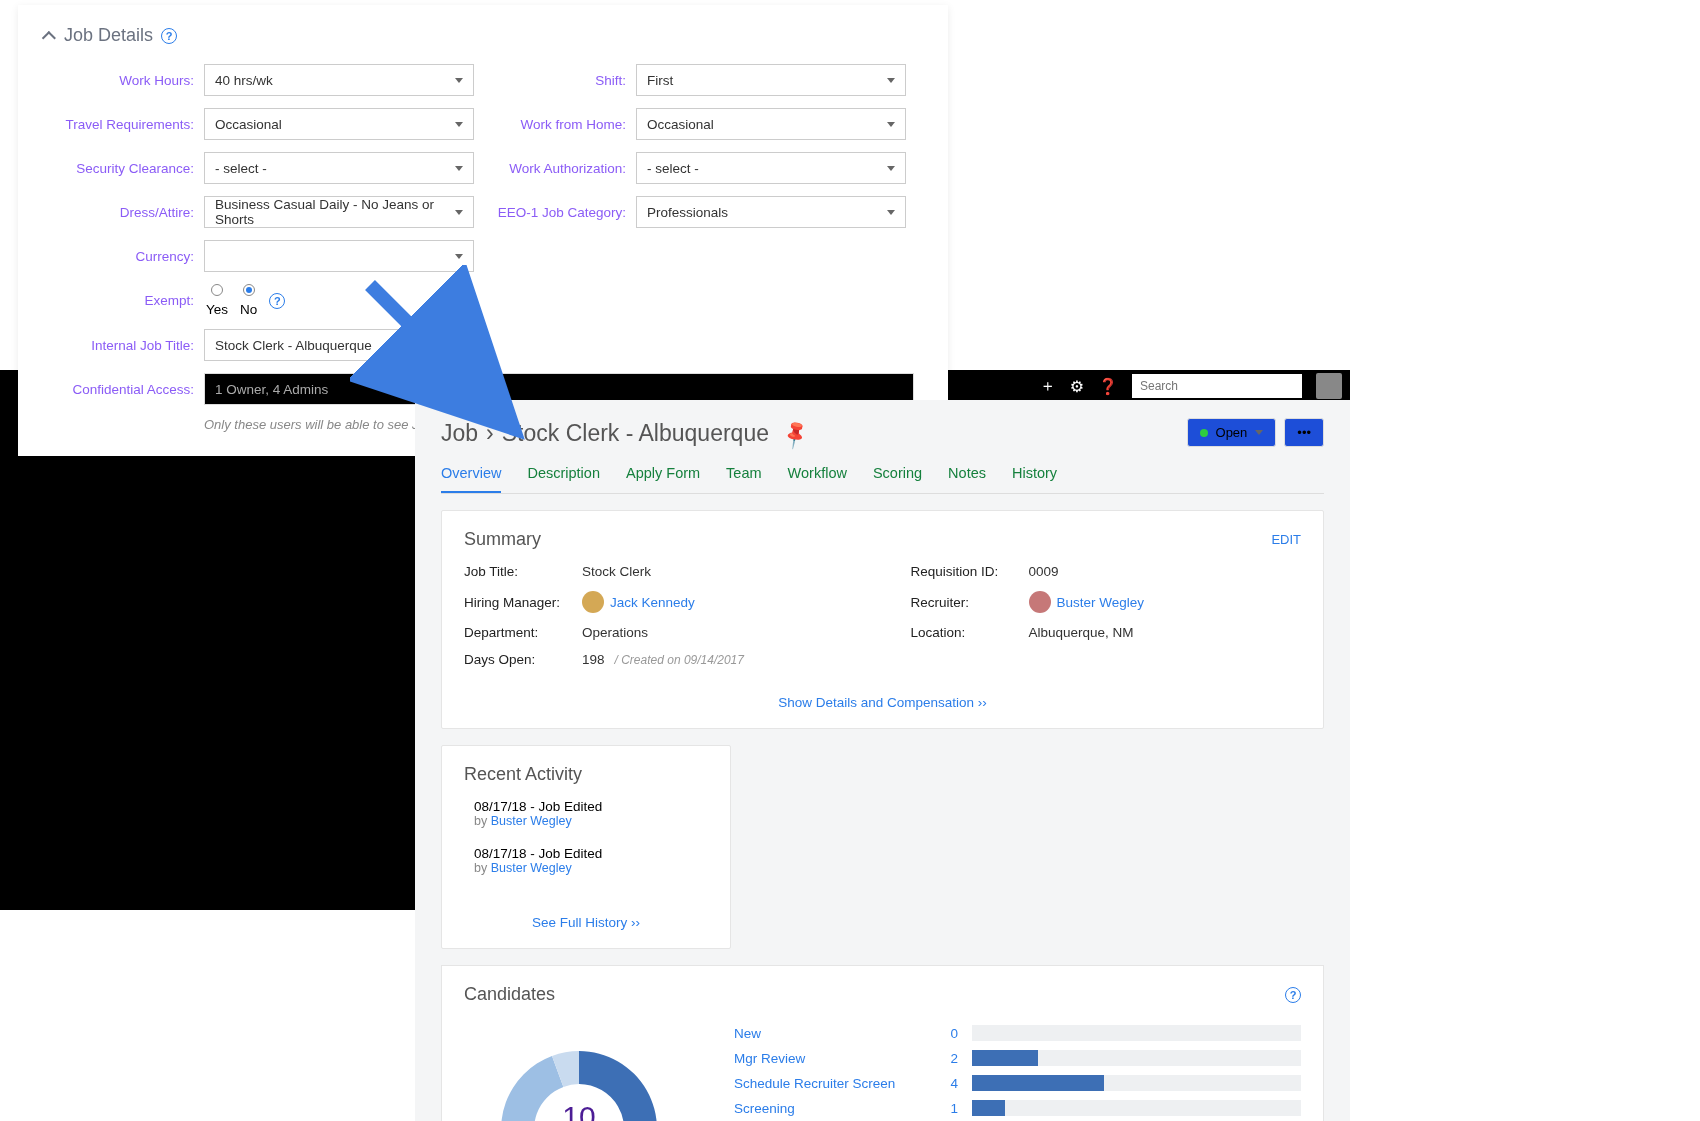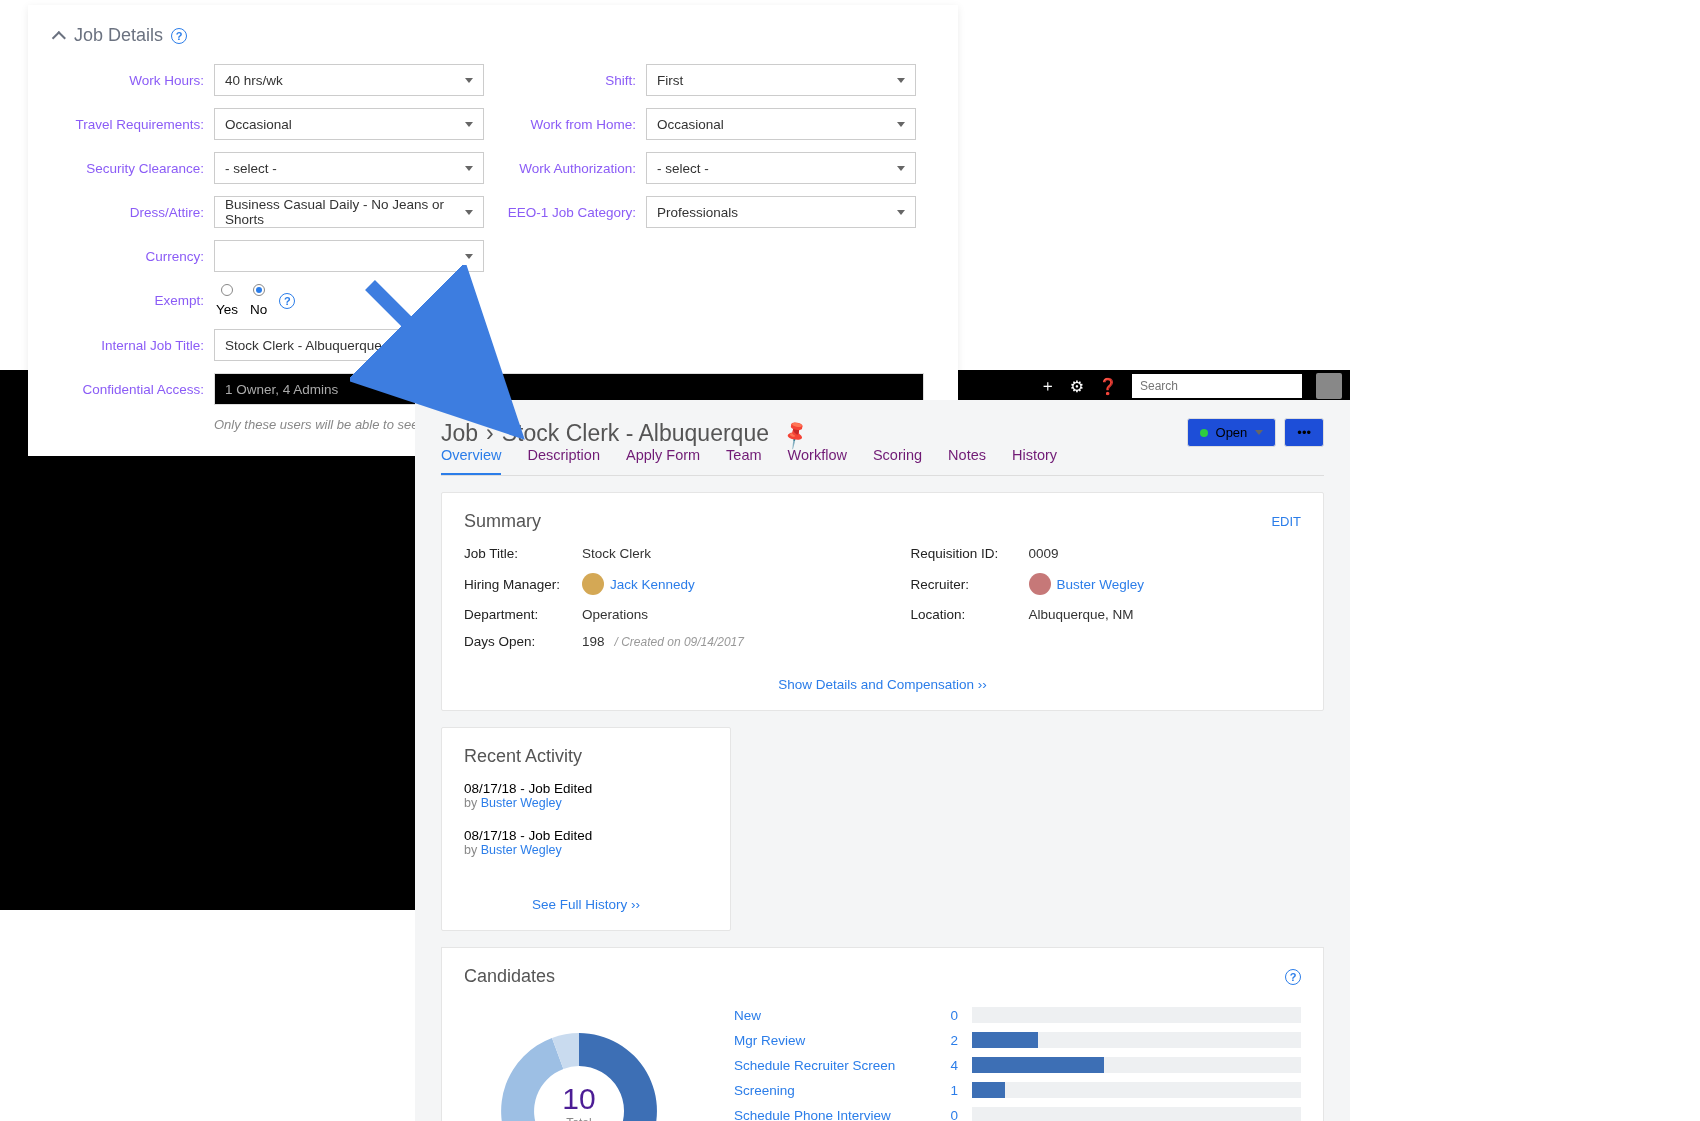--- a/index.html
+++ b/index.html
@@ -1,20 +1,20 @@
 <!DOCTYPE html>
 <html><head>
 <meta charset="utf-8">
 <style>
 * { box-sizing: border-box; margin: 0; padding: 0; font-family: -apple-system, BlinkMacSystemFont, "Segoe UI", Arial, sans-serif; }
 body { background: #fff; width: 1700px; height: 1121px; position: relative; overflow: hidden; }
 
 
 .panel-top {
-  position: absolute; left: 28px; top: 5px; width: 930px;
+  position: absolute; left: 18px; top: 5px; width: 930px;
   background: #fff; padding: 20px 28px 24px 28px;
   box-shadow: 0 2px 8px rgba(0,0,0,0.08);
   z-index: 3;
 }
 .panel-header { display: flex; align-items: center; gap: 8px; margin-bottom: 18px; color: #6b7280; font-size: 18px; font-weight: 400; }
 .chevron-up { display:inline-block; width:10px; height:10px; border-left:2px solid #6b7280; border-top:2px solid #6b7280; transform: rotate(45deg) translateY(3px); }
 .help-circle { display:inline-flex; width:16px; height:16px; border:1.5px solid #2b7de9; border-radius:50%; color:#2b7de9; align-items:center; justify-content:center; font-size:11px; font-weight:600; cursor:pointer; }
 .form-rows { display:flex; flex-direction:column; gap:12px; }
 .form-row { display:flex; gap:20px; }
 .form-left, .form-right { display:flex; align-items:center; gap:10px; }
@@ -46,49 +46,49 @@
 .avatar { width:26px; height:26px; background:#888; border-radius:2px; }
 
 
 .arrow-svg { position:absolute; left:350px; top:265px; z-index:6; pointer-events:none; }
 
 
 .panel-bottom {
   position:absolute; left:415px; top:400px; width:935px; background:#f4f5f6;
   z-index:4; padding:20px 26px 0 26px;
 }
-.breadcrumb { display:flex; align-items:center; gap:8px; font-size:23px; color:#555; }
+.breadcrumb { display:flex; align-items:center; gap:8px; font-size:23px; color:#555; margin-bottom:18px; }
 .breadcrumb .bc-title { color:#555; }
 .pin-icon { color:#bbb; font-size:20px; cursor:pointer; transform:rotate(-35deg); margin-left:6px; }
 .header-actions { position:absolute; right:26px; top:18px; display:flex; gap:8px; }
 .btn { background:#1d4ed8; border:1px solid #ddd; padding:6px 12px; font-size:13px; display:flex; align-items:center; gap:8px; cursor:pointer; border-radius:3px; }
 .status-dot { width:8px; height:8px; border-radius:50%; background:#2ecc40; }
 .btn-caret::after { content:""; width:0; height:0; border-left:4px solid transparent; border-right:4px solid transparent; border-top:5px solid #666; }
 .tabs { display:flex; gap:26px; border-bottom:1px solid #ddd; margin-bottom:16px; }
-.tab { font-size:14.5px; color:#701a75; padding-bottom:10px; cursor:pointer; }
+.tab { font-size:14.5px; color:#15803d; padding-bottom:10px; cursor:pointer; }
 .tab.active { color:#2b7de9; border-bottom:2px solid #2b7de9; }
 
 .content-row { display:flex; gap:16px;flex-direction:column; }
 .card { background:#fff; border:1px solid #e5e5e5; border-radius:2px; padding:18px 22px; }
 .card.summary { flex:1; }
 .card.activity { width:290px; }
 .card-title { font-size:18px; color:#555; margin-bottom:14px; display:flex; align-items:center; justify-content:space-between; }
 .edit-link { font-size:13px; color:#2b7de9; cursor:pointer; }
 .summary-grid { display:flex; gap:56px;justify-content:center; }
 .summary-col { flex:1; display:flex; flex-direction:column; gap:12px; }
 .summary-field { display:flex; gap:10px; font-size:13.5px; align-items:center; }
 .summary-label { width:108px; color:#222; }
 .summary-value { color:#333; }
 .person-link { color:#2b7de9; cursor:pointer; display:flex; align-items:center; gap:6px; }
 .mini-avatar { width:22px; height:22px; border-radius:50%; background:#d4a855; display:inline-block; }
 .mini-avatar.b { background:#c67878; }
 .muted { color:#999; font-style:italic; font-size:12px; }
 .show-link { text-align:center; margin-top:28px; color:#2b7de9; font-size:13.5px; cursor:pointer; }
 
-.activity-item { margin-bottom:18px; font-size:13.5px; }
+.activity-item { margin-bottom:18px; font-size:13.5px;margin-left:10px; }
 .activity-by { font-size:12.5px; color:#888; }
 .activity-by a { color:#2b7de9; text-decoration:none; cursor:pointer; }
 
 .candidates-card { background:#fff; border:1px solid #e5e5e5; margin-top:16px; padding:18px 22px 0 22px; }
 .cand-body { display:flex; gap:40px; align-items:flex-start; }
 .donut-wrap { position:relative; width:230px; height:200px; }
 .donut-center { position:absolute; left:50%; top:50%; transform:translate(-50%,-40%); text-align:center; }
 .donut-num { font-size:30px; color:#4c1d95; }
 .donut-label { font-size:12px; color:#888; }
 .stage-list { flex:1; display:flex; flex-direction:column; gap:9px; margin-top:6px; }

